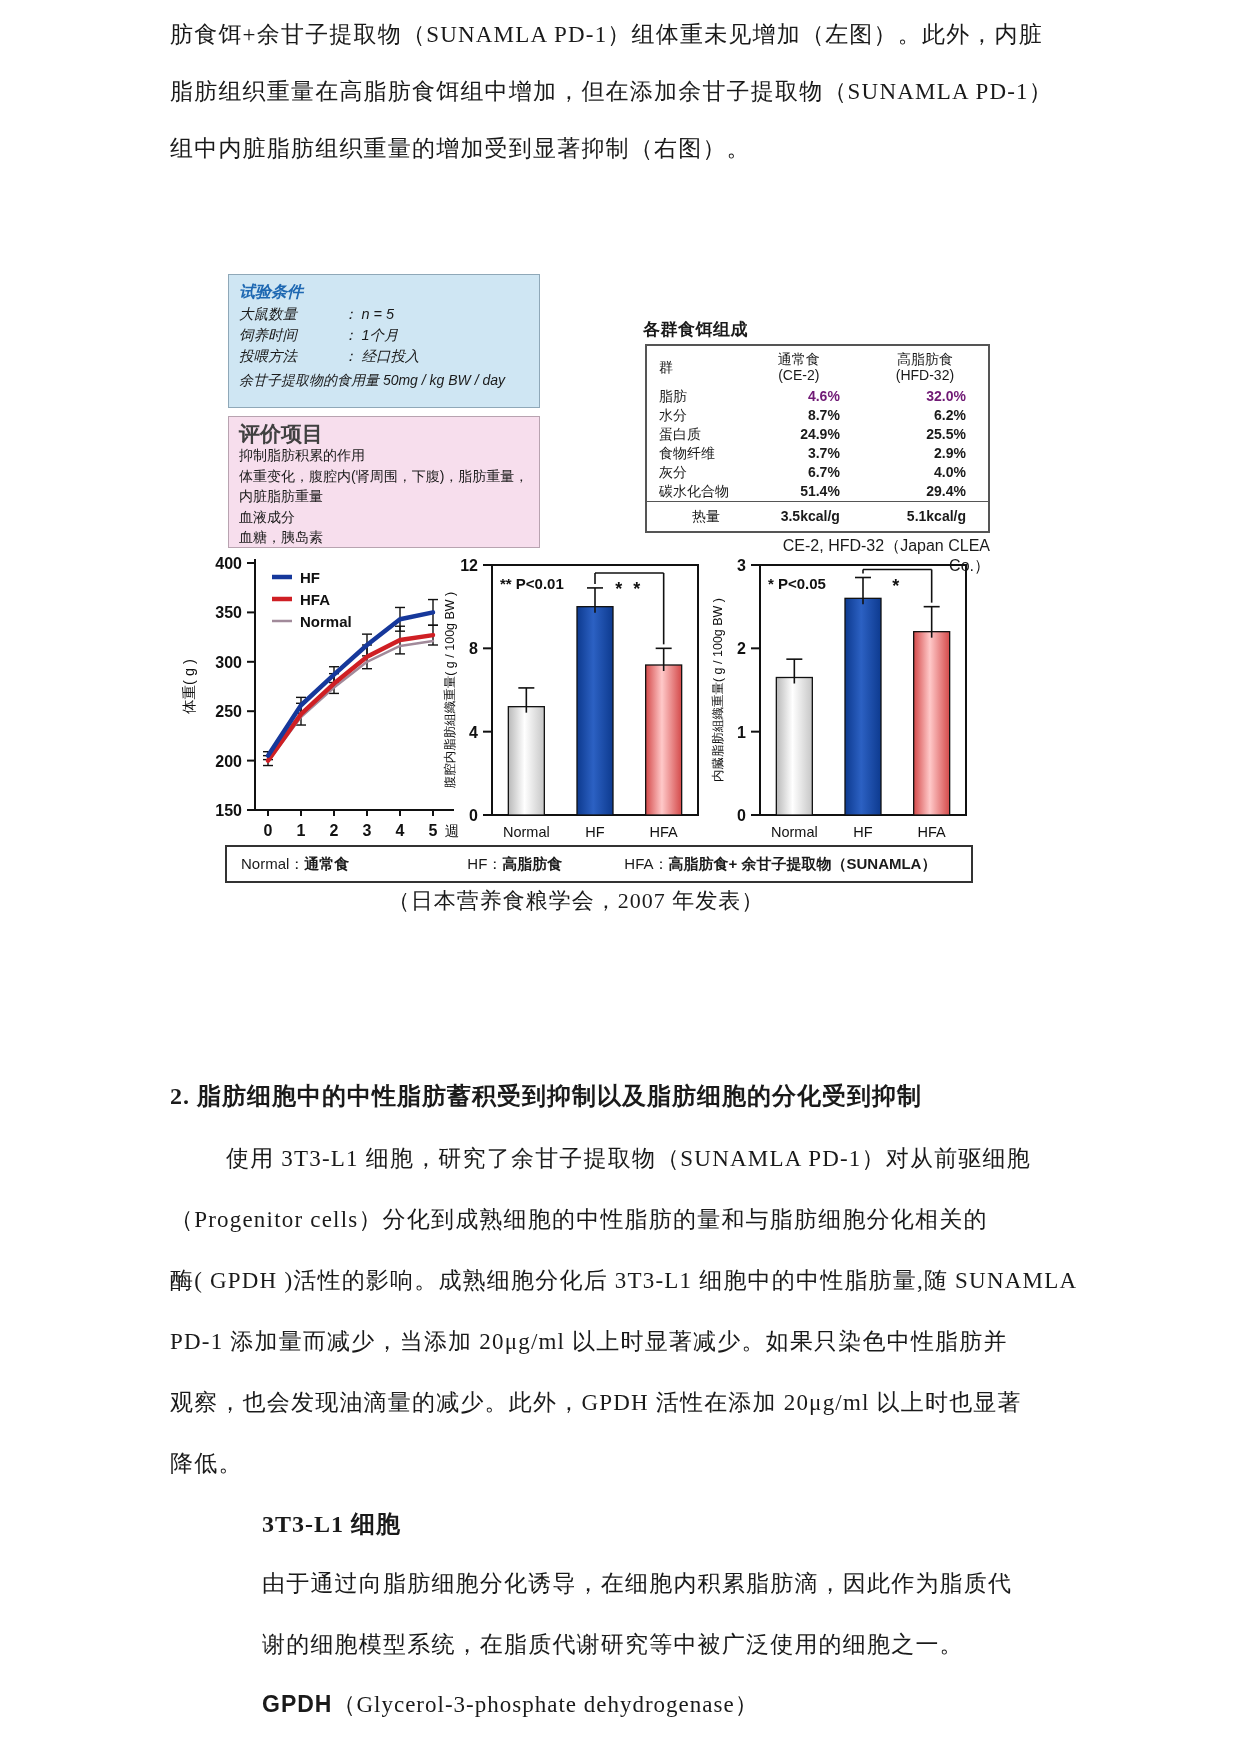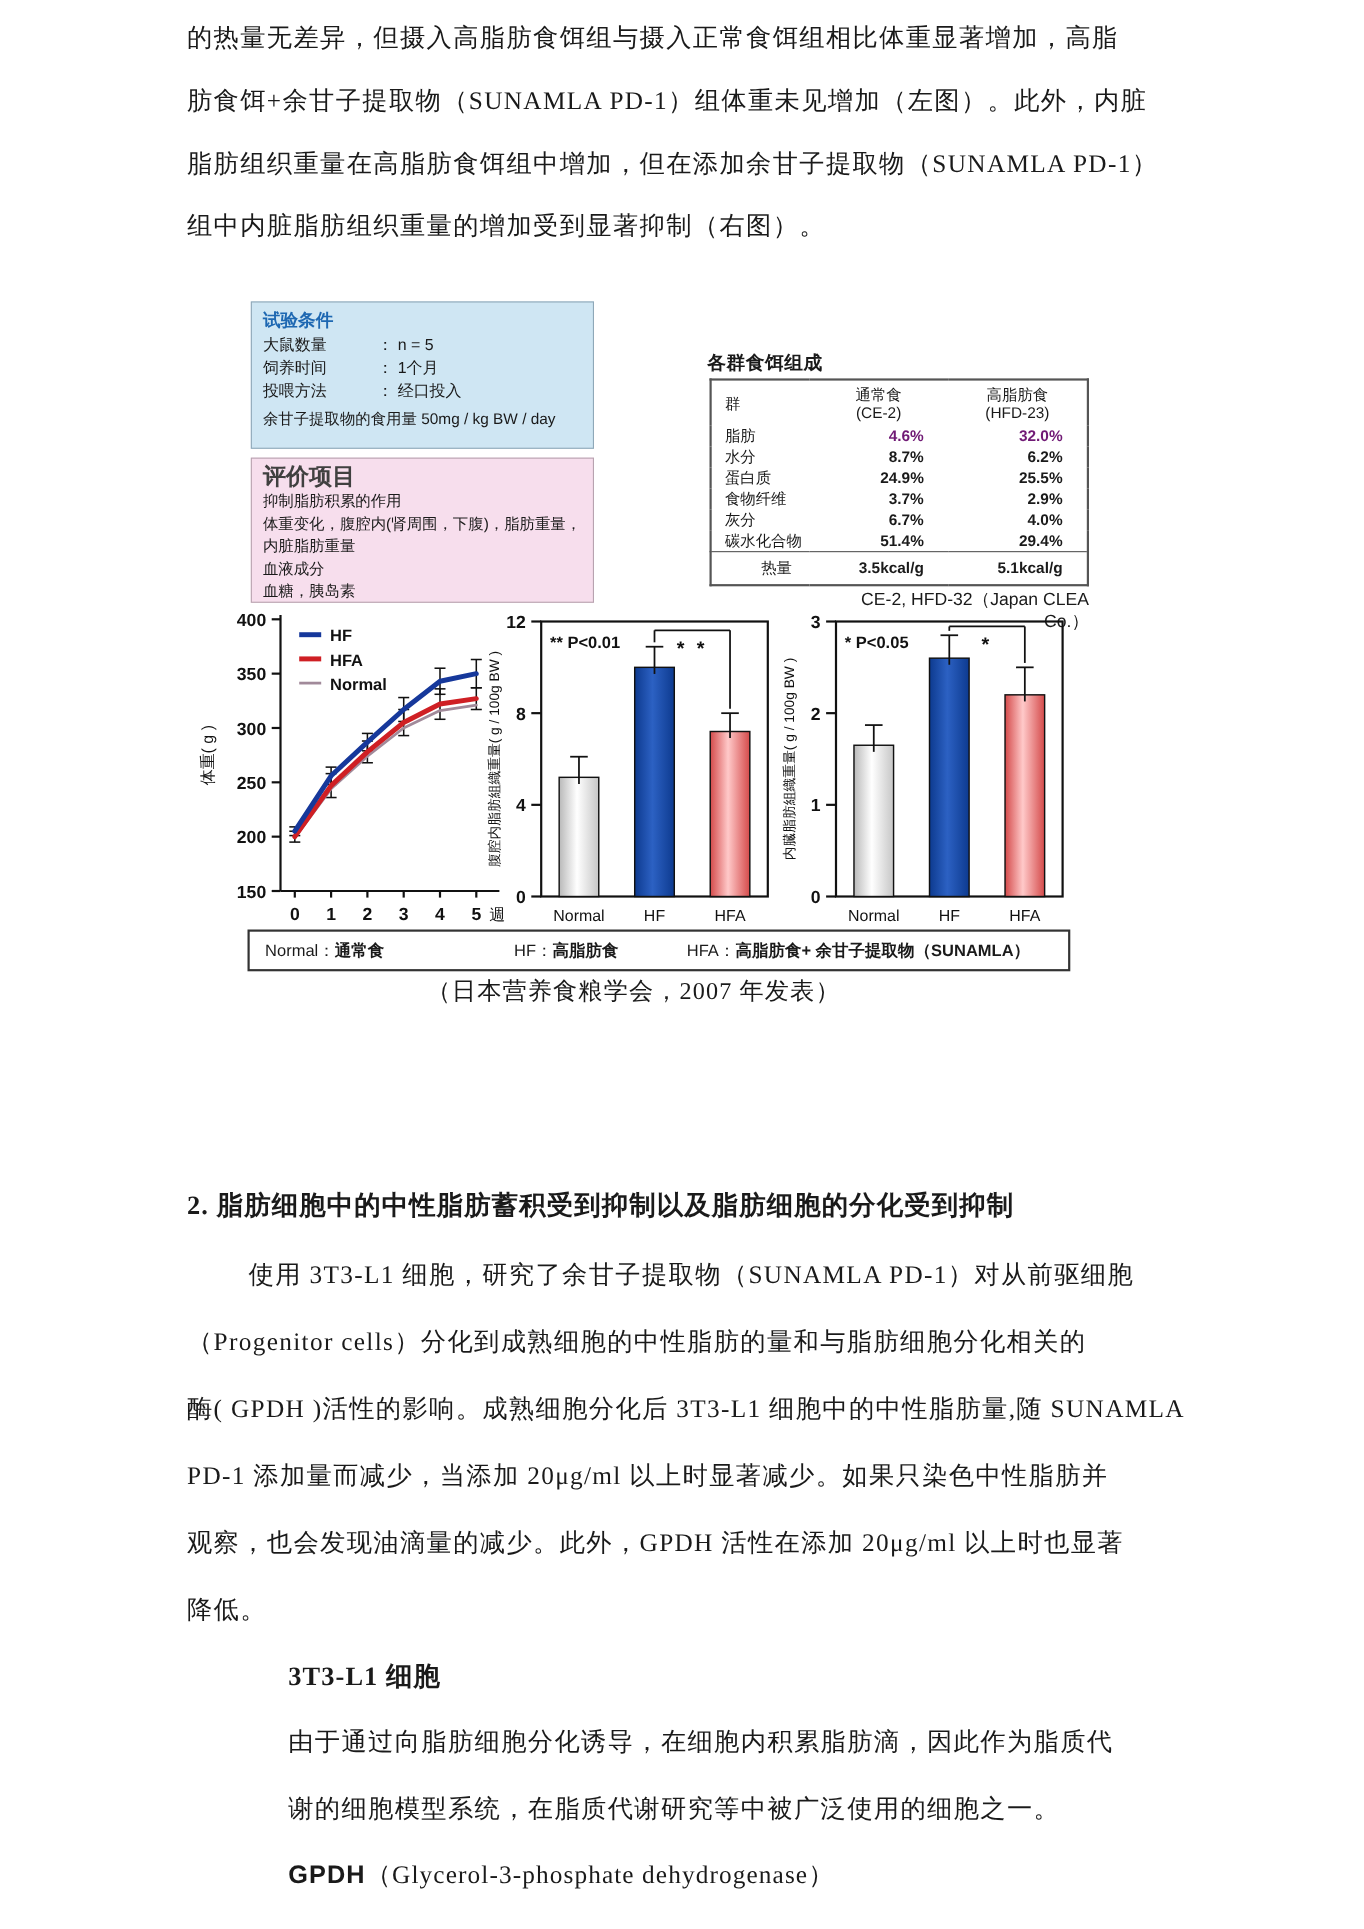--- a/index.html
+++ b/index.html
@@ -9,21 +9,21 @@
   
   .intro{position:absolute;left:170px;top:6px;width:915px;}
   .intro .bline{height:57px;line-height:57px;font-size:23px;letter-spacing:1.2px;white-space:nowrap;}
 
   
   .fig-title{position:absolute;left:168px;top:231px;width:815px;text-align:center;
              font-weight:bold;font-size:21px;letter-spacing:1px;}
 
   .cond-box{position:absolute;left:228px;top:274px;width:312px;height:134px;box-sizing:border-box;
             background:#cfe6f3;border:1px solid #8fa8b8;padding:5px 10px 4px 10px;
-            font-family:"Liberation Sans",sans-serif;font-size:14.5px;line-height:21px;}
+            font-family:"Liberation Sans",sans-serif;font-size:14.5px;line-height:21px;font-style:italic;}
   .cond-box .bx-head{color:#1e68b2;font-weight:bold;font-size:16px;line-height:24px;}
   .cond-row{display:flex;}
   .cond-row .lab{width:104px;flex:none;}
   .dosage{margin-top:3px;white-space:nowrap;font-size:14px;}
 
   .eval-box{position:absolute;left:228px;top:416px;width:312px;height:132px;box-sizing:border-box;
             background:#f7deed;border:1px solid #b8a3b0;padding:5px 10px;
             font-family:"Liberation Sans",sans-serif;font-size:14px;line-height:20.5px;}
   .eval-box .bx-head{color:#404040;font-weight:bold;font-size:21px;line-height:23px;}
   .eval-box .eline{white-space:nowrap;}
@@ -76,21 +76,20 @@
   .sub-para .bline{height:61px;line-height:61px;font-size:23px;letter-spacing:1.2px;white-space:nowrap;}
   .gpdh-line{position:absolute;left:262px;top:1689px;font-size:23px;letter-spacing:1px;white-space:nowrap;}
   .gpdh-line .term{font-weight:bold;font-family:"Liberation Sans",sans-serif;}
 </style>
 </head>
 <body>
 
 <div class="page">
 
   <div class="intro">
-    <div class="bline">的热量无差异，但摄入高脂肪食饵组与摄入正常食饵组相比体重显著增加，高脂</div>
     <div class="bline">肪食饵+余甘子提取物（SUNAMLA PD-1）组体重未见增加（左图）。此外，内脏</div>
     <div class="bline">脂肪组织重量在高脂肪食饵组中增加，但在添加余甘子提取物（SUNAMLA PD-1）</div>
     <div class="bline">组中内脏脂肪组织重量的增加受到显著抑制（右图）。</div>
   </div>
 
 
   <div class="cond-box">
     <div class="bx-head">试验条件</div>
     <div class="cond-row">
       <span class="lab">大鼠数量</span>
@@ -120,21 +119,21 @@
   <table class="diet-table">
     <tbody>
         <tr class="dhead">
       <td class="lab">群</td>
       <td class="cc">
         <div>通常食</div>
         <div>(CE-2)</div>
       </td>
       <td class="cc">
         <div>高脂肪食</div>
-        <div>(HFD-23)</div>
+        <div>(HFD-32)</div>
       </td>
     </tr>
     <tr>
       <td class="lab">脂肪</td>
       <td class="val red">4.6%</td>
       <td class="val red">32.0%</td>
     </tr>
     <tr>
       <td class="lab">水分</td>
       <td class="val">8.7%</td>

